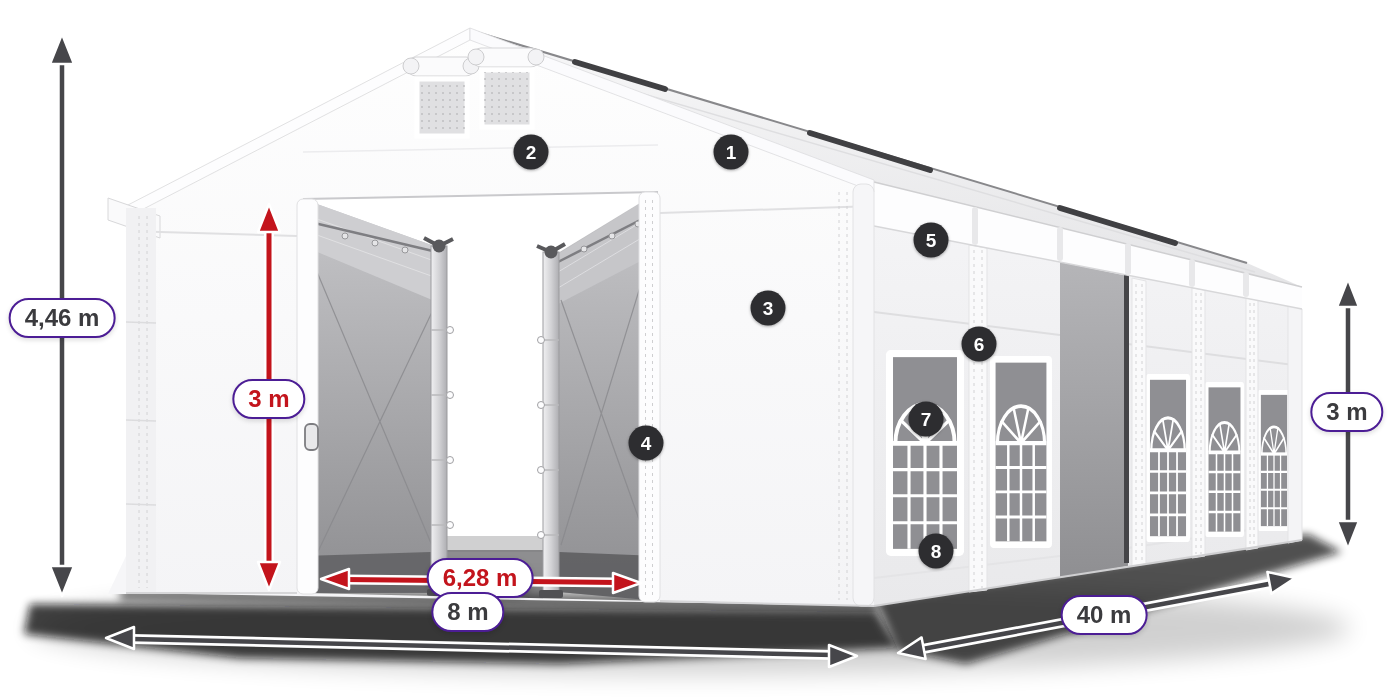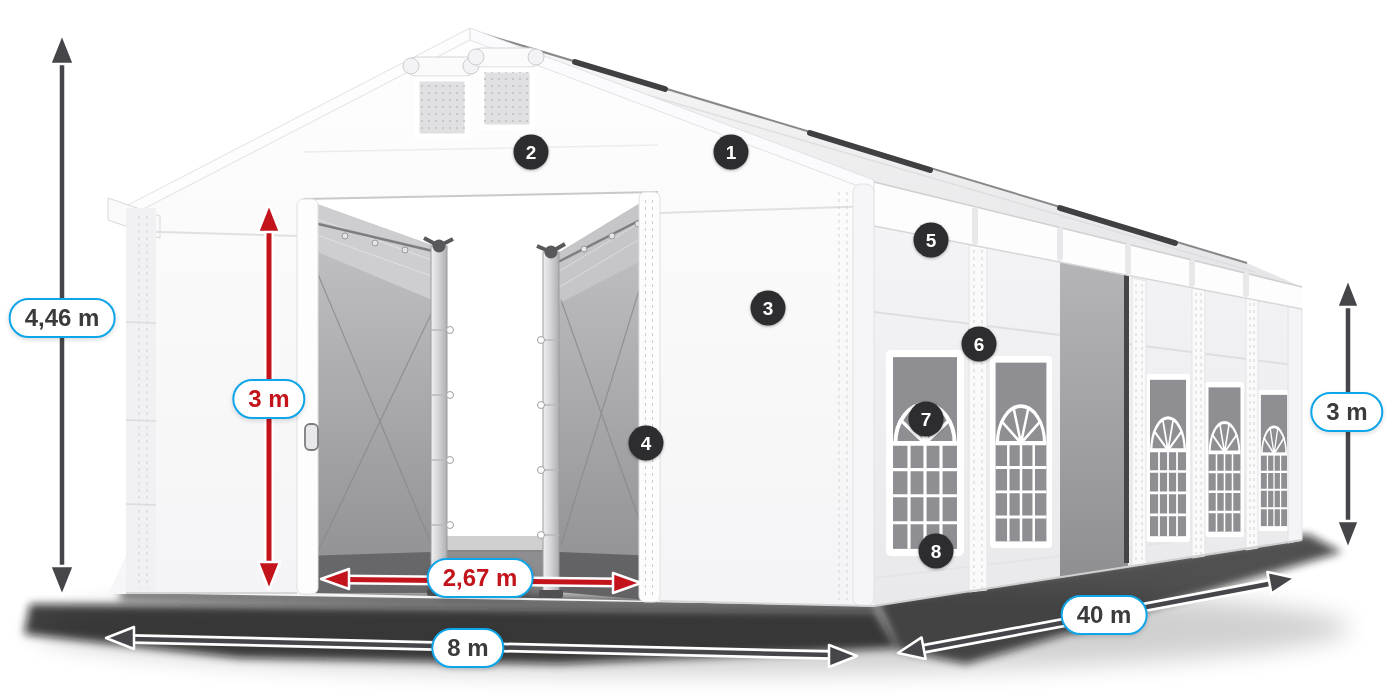--- a/index.html
+++ b/index.html
@@ -23,21 +23,21 @@
     background:var(--badge-bg);color:var(--badge-text);
     font-weight:700;font-size:19px;line-height:1;
     display:flex;align-items:center;justify-content:center;
     transform:translate(-50%,-50%);
     box-shadow:0 1px 3px rgba(0,0,0,.35);
     cursor:pointer;user-select:none;
   }
   .dim-label{
     position:absolute;transform:translate(-50%,-50%);
     background:var(--label-bg);
-    border:2px solid #0ea5e9;border-radius:24px;
+    border:2px solid #4c1d95;border-radius:24px;
     padding:4px 14px;white-space:nowrap;
     font-weight:700;font-size:24px;color:var(--label-text);
     box-shadow:0 2px 5px rgba(0,0,0,.14);
   }
   .dim-label.red{color:var(--accent-red);}
 </style>
 </head>
 <body>
 
 <div class="stage">
@@ -335,18 +335,18 @@
 <div class="badge" style="left:531px;top:152px">2</div>
 <div class="badge" style="left:768px;top:308px">3</div>
 <div class="badge" style="left:646px;top:443px">4</div>
 <div class="badge" style="left:931px;top:240px">5</div>
 <div class="badge" style="left:979px;top:344px">6</div>
 <div class="badge" style="left:926px;top:419px">7</div>
 <div class="badge" style="left:936px;top:551px">8</div>
 
 <div class="dim-label" style="left:62px;top:318px">4,46 m</div>
 <div class="dim-label red" style="left:269px;top:399px">3 m</div>
-<div class="dim-label red" style="left:480px;top:578px">2,67 m</div>
-<div class="dim-label" style="left:468px;top:648px">8 m</div>
+<div class="dim-label red" style="left:480px;top:578px">6,28 m</div>
+<div class="dim-label" style="left:468px;top:612px">8 m</div>
 <div class="dim-label" style="left:1104px;top:615px">40 m</div>
 <div class="dim-label" style="left:1347px;top:412px">3 m</div>
 
 </div>
 
 </body></html>

